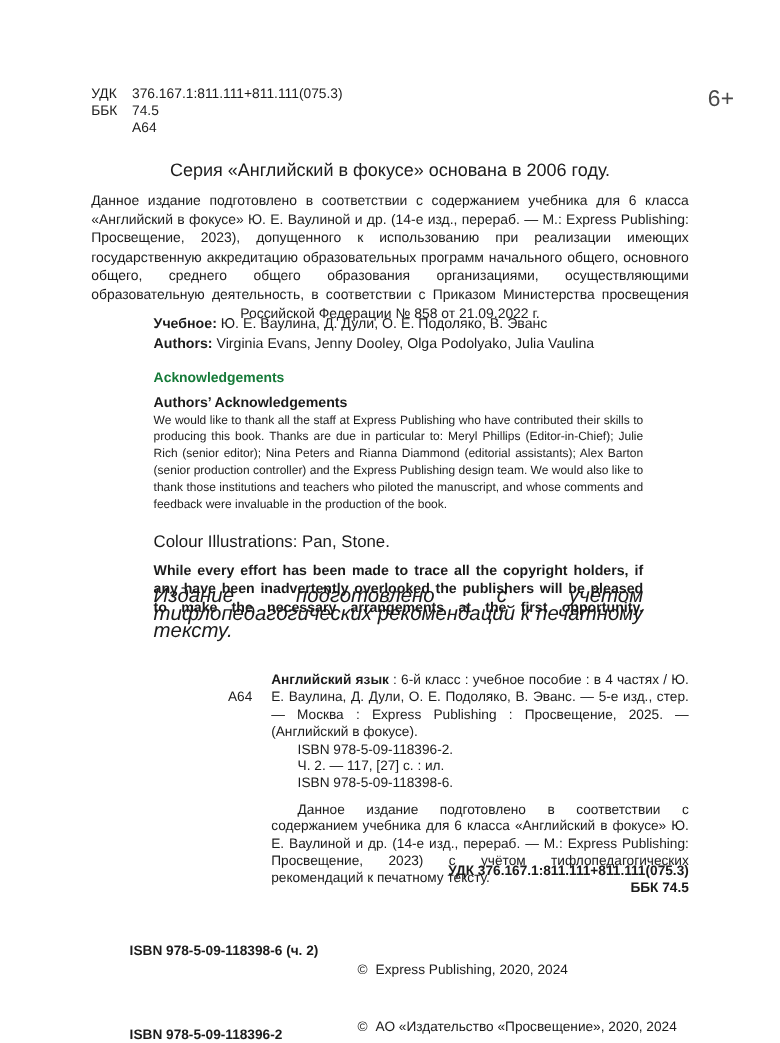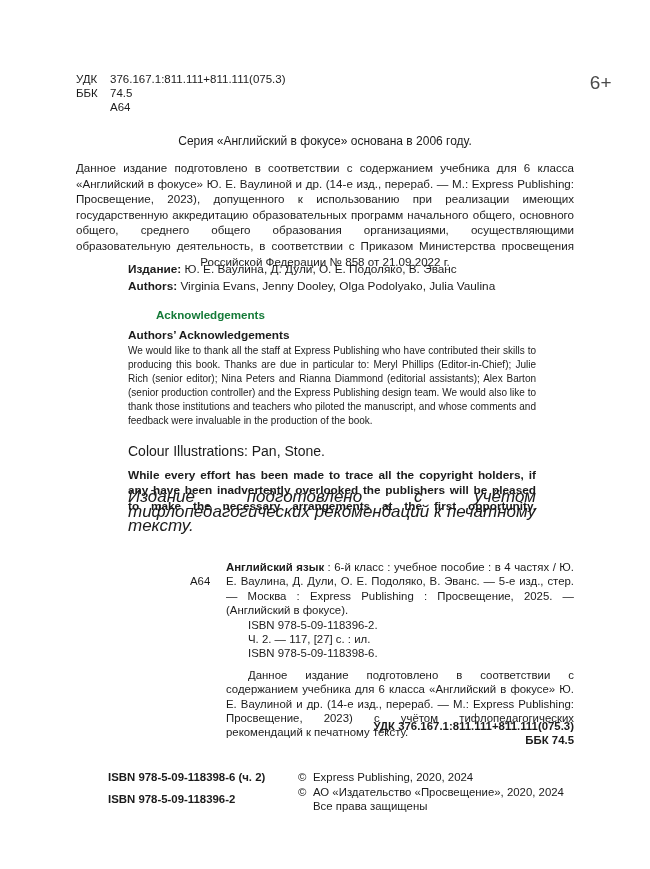--- a/index.html
+++ b/index.html
@@ -46,21 +46,21 @@
     letter-spacing: 0.3px;
   }
 
   
   .series-line {
     position: absolute;
     left: 76px;
     top: 134px;
     width: 498px;
     text-align: center;
-    font-size: 12px;
+    font-size: 15px;
   }
 
   
   .intro-para {
     position: absolute;
     left: 76px;
     top: 160px;
     width: 498px;
     font-size: 11.6px;
     line-height: 15.6px;
@@ -81,21 +81,20 @@
   .authors-block b { font-weight: bold; }
 
   
   .ack-heading {
     position: absolute;
     left: 128px;
     top: 308px;
     font-size: 11.6px;
     font-weight: bold;
     color: #157a38;
-    margin-left: 28px;
   }
   .ack-sub {
     position: absolute;
     left: 128px;
     top: 328px;
     font-size: 11.8px;
     font-weight: bold;
   }
   .ack-body {
     position: absolute;
@@ -200,20 +199,21 @@
     font-weight: bold;
     flex: none;
     padding-left: 32px;
     box-sizing: border-box;
   }
   .footer-right {
     flex: 1;
   }
   .footer-right .cline {
     white-space: nowrap;
+    margin-top: 32px;
   }
   .cmark {
     display: inline-block;
     width: 15px;
   }
   .footer-right .indent { padding-left: 15px; }
 </style>
 </head>
 <body>
 
@@ -225,21 +225,21 @@
     <div class="udk-row"><span class="udk-key"></span><span>А64</span></div>
   </div>
 
   <div class="age-mark">6+</div>
 
   <div class="series-line">Серия «Английский в фокусе» основана в 2006 году.</div>
 
   <div class="intro-para">Данное издание подготовлено в соответствии с содержанием учебника для 6 класса «Английский в фокусе» Ю. Е. Ваулиной и др. (14-е изд., перераб. — М.: Express Publishing: Просвещение, 2023), допущенного к использованию при реализации имеющих государственную аккредитацию образовательных программ начального общего, основного общего, среднего общего образования организациями, осуществляющими образовательную деятельность, в соответствии с Приказом Министерства просвещения Российской Федерации № 858 от 21.09.2022 г.</div>
 
   <div class="authors-block">
-    <div><b>Издание:</b> <span>Ю. Е. Ваулина, Д. Дули, О. Е. Подоляко, В. Эванс</span></div>
+    <div><b>Учебное:</b> <span>Ю. Е. Ваулина, Д. Дули, О. Е. Подоляко, В. Эванс</span></div>
     <div><b>Authors:</b> <span>Virginia Evans, Jenny Dooley, Olga Podolyako, Julia Vaulina</span></div>
   </div>
 
   <div class="ack-heading">Acknowledgements</div>
   <div class="ack-sub">Authors’ Acknowledgements</div>
   <div class="ack-body">We would like to thank all the staff at Express Publishing who have contributed their skills to producing this book. Thanks are due in particular to: Meryl Phillips (Editor-in-Chief); Julie Rich (senior editor); Nina Peters and Rianna Diammond (editorial assistants); Alex Barton (senior production controller) and the Express Publishing design team. We would also like to thank those institutions and teachers who piloted the manuscript, and whose comments and feedback were invaluable in the production of the book.</div>
 
   <div class="colour-illus">Colour Illustrations: Pan, Stone.</div>
 
   <div class="copyright-bold">While every effort has been made to trace all the copyright holders, if any have been inadvertently overlooked the publishers will be pleased to make the necessary arrangements at the first opportunity.</div>

